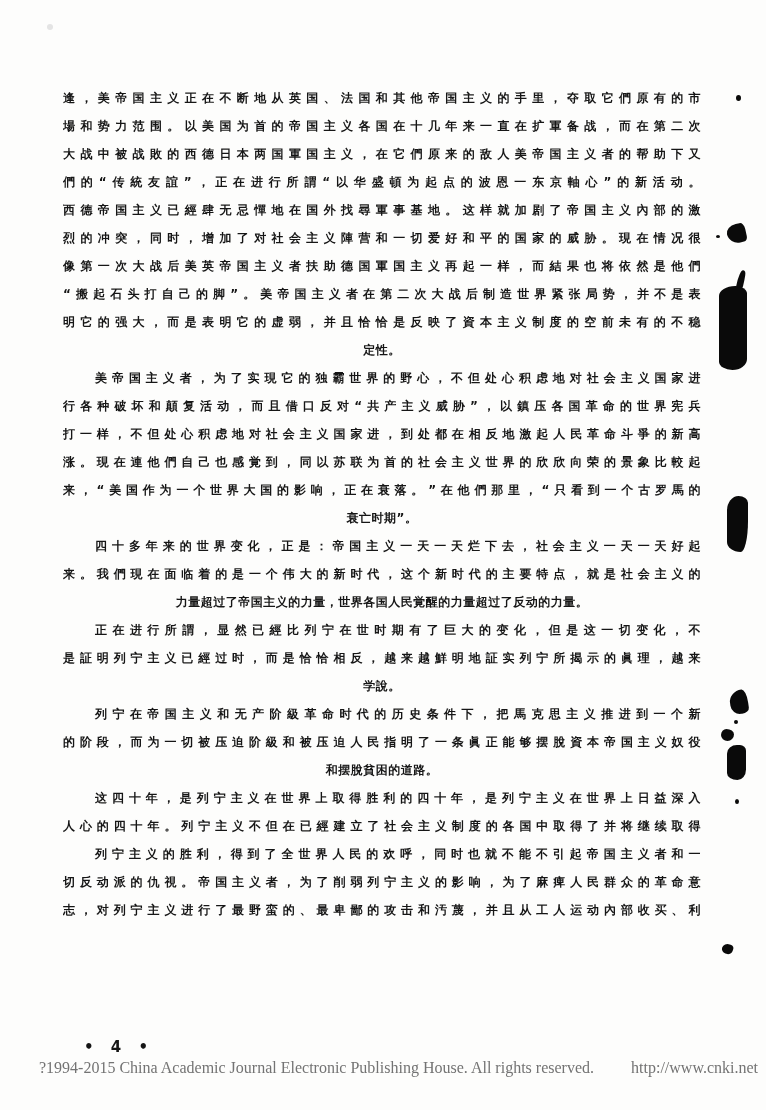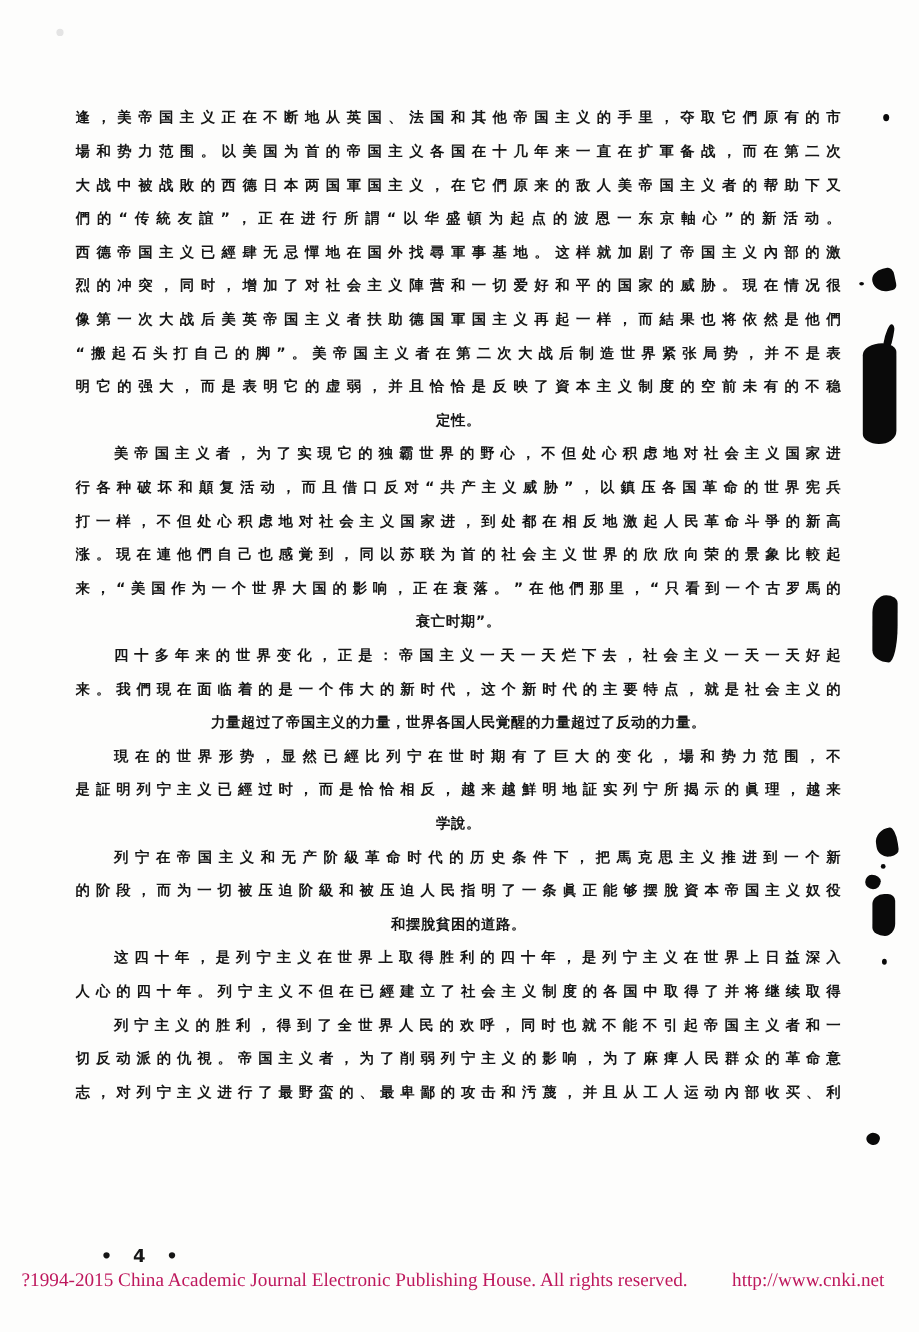--- a/index.html
+++ b/index.html
@@ -14,23 +14,23 @@
     letter-spacing:0.5px;
   }
   .line{height:28px;overflow:hidden;text-align:center;}
   .j{text-align:justify;text-align-last:justify;}
   .ind{text-indent:32px;}
   .page-number{
     position:absolute;left:84px;top:1038px;
     font-size:15px;font-weight:700;letter-spacing:6px;color:#151515;
   }
   .footer{
-    position:absolute;left:18px;top:1059px;width:719px;
+    position:absolute;left:39px;top:1059px;width:719px;
     display:flex;justify-content:space-between;align-items:baseline;
-    font-family:"Liberation Serif",serif;font-size:16px;color:#be185d;
+    font-family:"Liberation Serif",serif;font-size:16px;color:#737373;
     white-space:nowrap;
   }
   
   .blob{position:absolute;background:#0a0a0a;}
   .b1 {left:736px;top:95px; width:5px; height:6px; border-radius:50%;}
   .b2 {left:727px;top:224px;width:19px;height:19px;border-radius:70% 30% 25% 75%/55% 45% 30% 70%;transform:rotate(-12deg);}
   .b2d{left:716px;top:235px;width:4px; height:3px; border-radius:50%;}
   .b3t{left:737px;top:270px;width:7px; height:24px;border-radius:60% 40% 50% 50%/70% 20% 60% 30%;transform:rotate(10deg);}
   .b3 {left:719px;top:286px;width:28px;height:84px;border-radius:58% 42% 52% 48%/12% 9% 13% 10%;}
   .b4 {left:727px;top:496px;width:21px;height:56px;border-radius:55% 45% 35% 65%/26% 12% 55% 18%;}
@@ -62,21 +62,21 @@
     <div class="line">定性。</div>
     <div class="line j ind">美帝国主义者，为了实現它的独霸世界的野心，不但处心积虑地对社会主义国家进</div>
     <div class="line j">行各种破坏和顛复活动，而且借口反对“共产主义威胁”，以鎮压各国革命的世界宪兵</div>
     <div class="line j">打一样，不但处心积虑地对社会主义国家进，到处都在相反地激起人民革命斗爭的新高</div>
     <div class="line j">涨。現在連他們自己也感覚到，同以苏联为首的社会主义世界的欣欣向荣的景象比較起</div>
     <div class="line j">来，“美国作为一个世界大国的影响，正在衰落。”在他們那里，“只看到一个古罗馬的</div>
     <div class="line">衰亡时期”。</div>
     <div class="line j ind">四十多年来的世界变化，正是：帝国主义一天一天烂下去，社会主义一天一天好起</div>
     <div class="line j">来。我們現在面临着的是一个伟大的新时代，这个新时代的主要特点，就是社会主义的</div>
     <div class="line">力量超过了帝国主义的力量，世界各国人民覚醒的力量超过了反动的力量。</div>
-    <div class="line j ind">現在的世界形势，显然已經比列宁在世时期有了巨大的变化，場和势力范围，不</div>
+    <div class="line j ind">正在进行所謂，显然已經比列宁在世时期有了巨大的变化，但是这一切变化，不</div>
     <div class="line j">是証明列宁主义已經过时，而是恰恰相反，越来越鮮明地証实列宁所揭示的眞理，越来</div>
     <div class="line">学說。</div>
     <div class="line j ind">列宁在帝国主义和无产阶級革命时代的历史条件下，把馬克思主义推进到一个新</div>
     <div class="line j">的阶段，而为一切被压迫阶級和被压迫人民指明了一条眞正能够摆脫資本帝国主义奴役</div>
     <div class="line">和摆脫貧困的道路。</div>
     <div class="line j ind">这四十年，是列宁主义在世界上取得胜利的四十年，是列宁主义在世界上日益深入</div>
     <div class="line j">人心的四十年。列宁主义不但在已經建立了社会主义制度的各国中取得了并将继续取得</div>
     <div class="line j ind">列宁主义的胜利，得到了全世界人民的欢呼，同时也就不能不引起帝国主义者和一</div>
     <div class="line j">切反动派的仇視。帝国主义者，为了削弱列宁主义的影响，为了麻痺人民群众的革命意</div>
     <div class="line j">志，对列宁主义进行了最野蛮的、最卑鄙的攻击和汚蔑，并且从工人运动內部收买、利</div>

